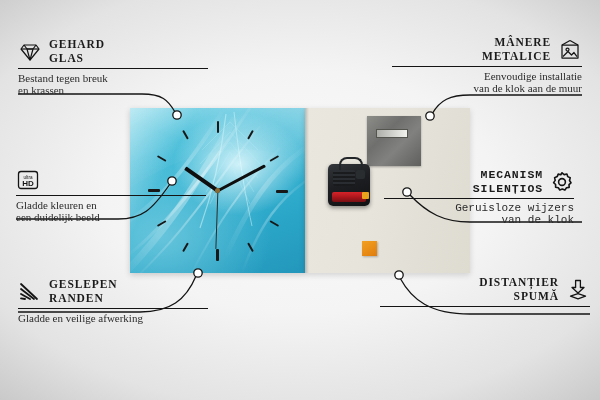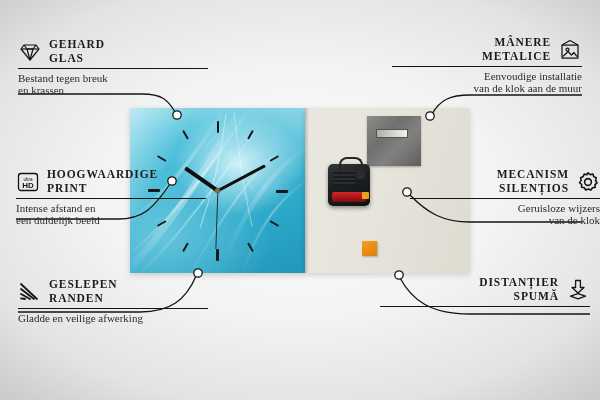--- a/index.html
+++ b/index.html
@@ -91,21 +91,21 @@
   .ico{flex:0 0 auto;width:24px;height:24px;display:block;}
 
   
   #links{position:absolute;inset:0;width:600px;height:400px;pointer-events:none;}
 
   
   #c-glass{left:18px;top:38px;}
   #c-print{left:16px;top:168px;}
   #c-edges{left:18px;top:278px;}
   #c-hangers{left:392px;top:36px;}
-  #c-mech{left:410px;top:168px;}
+  #c-mech{left:384px;top:168px;font-family:Liberation Mono, monospace;}
   #c-spacer{left:380px;top:276px;width:210px;}
 </style>
 </head>
 <body>
 
 <div id="stage">
 
   <div class="product">
 
     <div class="panel-left">
@@ -215,25 +215,23 @@
 en krassen</div>
   </div>
 
   <div class="callout left" id="c-print">
     <div class="head">
       <svg class="ico" viewBox="0 0 24 24">
         <rect x="2.5" y="3.5" width="19" height="17" rx="2.5" fill="none" stroke="#141414" stroke-width="1.3"></rect>
         <text x="12" y="11" font-family="Liberation Sans, sans-serif" font-size="4.6" text-anchor="middle" fill="#141414">ultra</text>
         <text x="12" y="18" font-family="Liberation Sans, sans-serif" font-size="8" font-weight="bold" text-anchor="middle" fill="#141414">HD</text>
       </svg>
-      <div class="title">HOOGWAARDIGE
-PRINT</div>
-    </div>
-    <div class="rule"></div>
-    <div class="sub">Intense afstand en
+    </div>
+    <div class="rule"></div>
+    <div class="sub">Gladde kleuren en
 een duidelijk beeld</div>
   </div>
 
   <div class="callout left" id="c-edges">
     <div class="head">
       <svg class="ico" viewBox="0 0 24 24">
         <g stroke="#141414" fill="none" stroke-linecap="round">
           <path d="M3 4 L19 19" stroke-width="1.8"></path>
           <path d="M3 9 L16 19" stroke-width="1.8"></path>
           <path d="M3 14 L12 19" stroke-width="1.8"></path>

